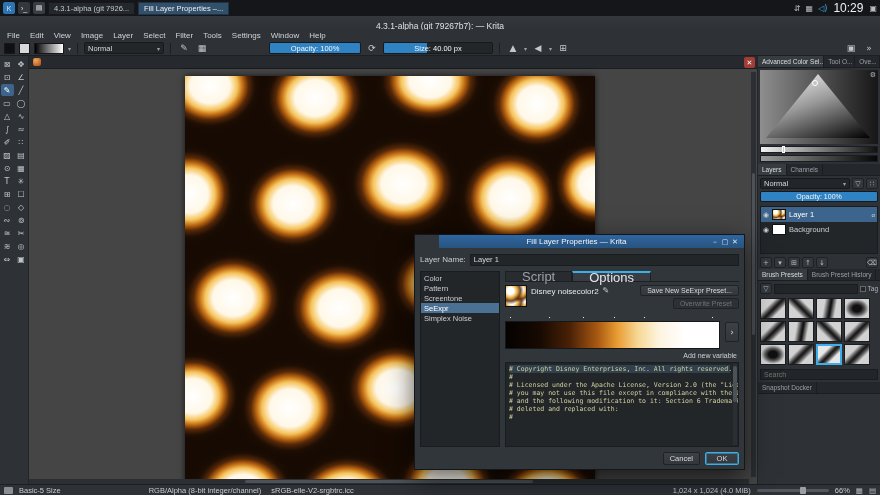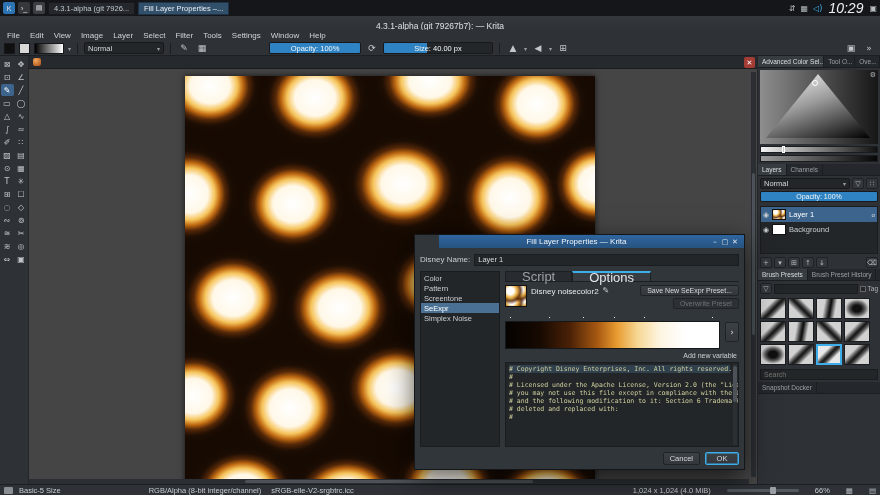--- a/index.html
+++ b/index.html
@@ -14,21 +14,21 @@
   #taskbar { position:absolute; left:0; top:0; width:880px; height:16px;
     background:#14161a; display:flex; align-items:center; gap:3px; padding:0 3px; }
   .tb-ico { width:12px; height:12px; border-radius:2px; display:flex; align-items:center;
     justify-content:center; font-size:7px; color:#dfe3e6; }
   .tb-win { height:13px; max-width:108px; padding:0 5px; display:flex; align-items:center;
     background:#24282d; border:1px solid #16181c; color:#c3c8cd; font-size:7.5px;
     white-space:nowrap; overflow:hidden; }
   .tb-win.active { background:#33506b; border-color:#1e3347; color:#e8eef3; }
   .tb-spacer { flex:1; }
   .tray { display:flex; align-items:center; gap:5px; color:#b9bec3; font-size:8px; }
-  #clock { color:#eef1f4; font-size:14px; padding:0 3px;font-style:italic; }
+  #clock { color:#eef1f4; font-size:12px; padding:0 3px; }
   
   #titlebar { position:absolute; left:0; top:16px; width:880px; height:20px;
     background:linear-gradient(#35393e,#2b2f33); border-bottom:1px solid #202327;
     display:flex; align-items:center; justify-content:center; color:#dde1e5; font-size:8.5px; }
   
   #menubar { position:absolute; left:0; top:30px; width:880px; height:11px;
     background:#2e3237; display:flex; align-items:center; padding-left:2px; }
   .menu-item { padding:0 5px; font-size:8px; color:#cfd3d7; }
   
   #toolbar { position:absolute; left:0; top:41px; width:880px; height:15px;
@@ -125,21 +125,21 @@
     radial-gradient(circle at 22% 25%, #fff 0 16%, rgba(240,184,74,.95) 30%, rgba(90,42,8,.85) 46%, transparent 62%),
     radial-gradient(circle at 72% 18%, #fff 0 14%, rgba(240,184,74,.95) 27%, rgba(90,42,8,.85) 42%, transparent 58%),
     radial-gradient(circle at 30% 78%, #fff 0 15%, rgba(240,184,74,.95) 28%, rgba(90,42,8,.85) 44%, transparent 60%),
     radial-gradient(circle at 82% 72%, #fff 0 13%, rgba(240,184,74,.95) 26%, rgba(90,42,8,.85) 40%, transparent 56%); }
   
   #statusbar { position:absolute; left:0; top:484px; width:880px; height:11px; background:#2e3237;
     border-top:1px solid #1d2023; display:flex; align-items:center; padding:0 4px; gap:6px; font-size:7.5px; }
   #sb-brush-ico { width:9px; height:7px; background:#8a8f94; border-radius:1px; }
   #sb-colorspace { margin-left:82px; }
   #sb-profile { margin-left:4px; }
-  #sb-right { margin-left:auto; display:flex; align-items:center; gap:16px; }
+  #sb-right { margin-left:auto; display:flex; align-items:center; gap:6px; }
   #zoom-slider { position:relative; width:72px; height:3px; background:#53585d; border-radius:2px; }
   #zoom-slider .knob { position:absolute; left:60%; top:-2px; width:6px; height:7px; background:#9aa0a5; border-radius:1px; }
   
   #dialog { position:absolute; left:414px; top:234px; width:331px; height:236px;
     background:#31363b; border:1px solid #14171a; box-shadow:0 8px 26px rgba(0,0,0,.65); z-index:50; }
   #dlg-title { height:13px; background:linear-gradient(#2f66a0,#27537f); display:flex; align-items:center;
     padding:0 4px; color:#eef3f8; font-size:8px;margin-left:24px; }
   #dlg-title .t { flex:1; text-align:center; }
   .dlg-winbtn { width:10px; text-align:center; color:#dfe7ee; font-size:7px; }
   #dlg-name-row { position:absolute; left:5px; right:5px; top:18px; height:13px; display:flex;
@@ -471,21 +471,21 @@
 
   <div id="dialog">
     <div id="dlg-title">
       <span class="t">Fill Layer Properties — Krita</span>
       <span class="dlg-winbtn g">–</span>
       <span class="dlg-winbtn g">▢</span>
       <span class="dlg-winbtn g">✕</span>
     </div>
 
     <div id="dlg-name-row">
-      <span>Disney Name:</span>
+      <span>Layer Name:</span>
       <input id="dlg-name-input" class="kinput" value="Layer 1" style="">
     </div>
 
     <div id="gen-list">
       <div class="gen-item">Color</div>
       <div class="gen-item">Pattern</div>
       <div class="gen-item">Screentone</div>
       <div class="gen-item sel">SeExpr</div>
       <div class="gen-item">Simplex Noise</div>
     </div>

